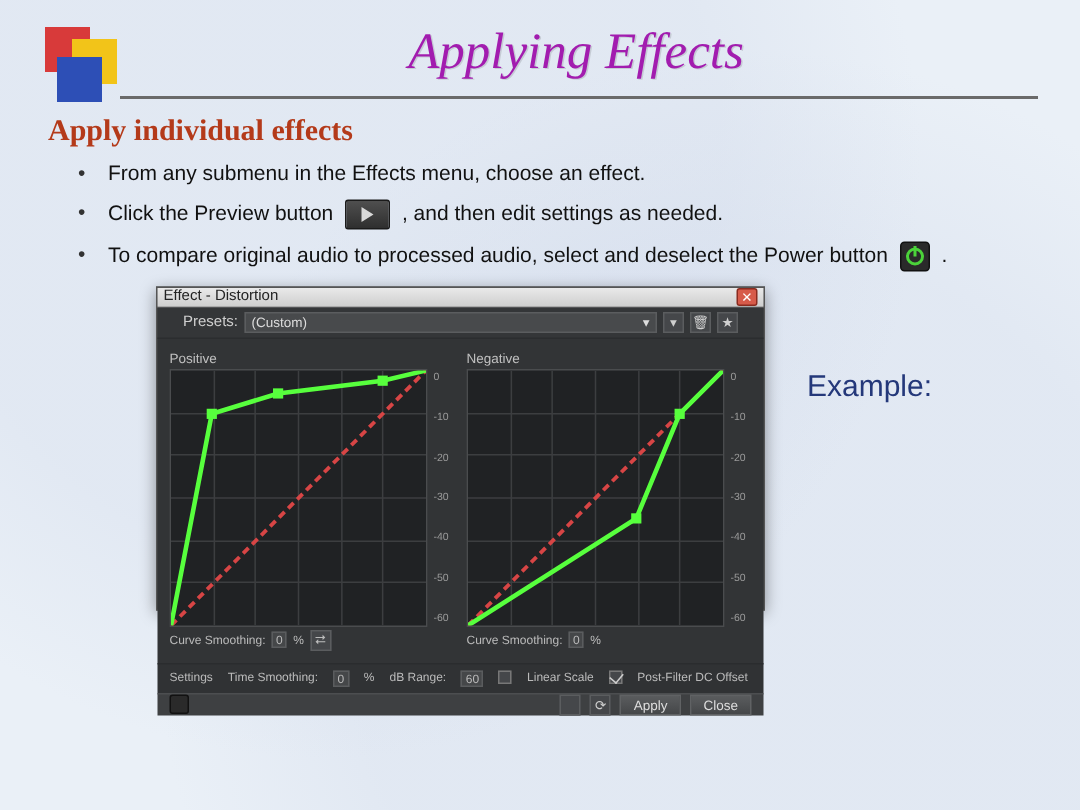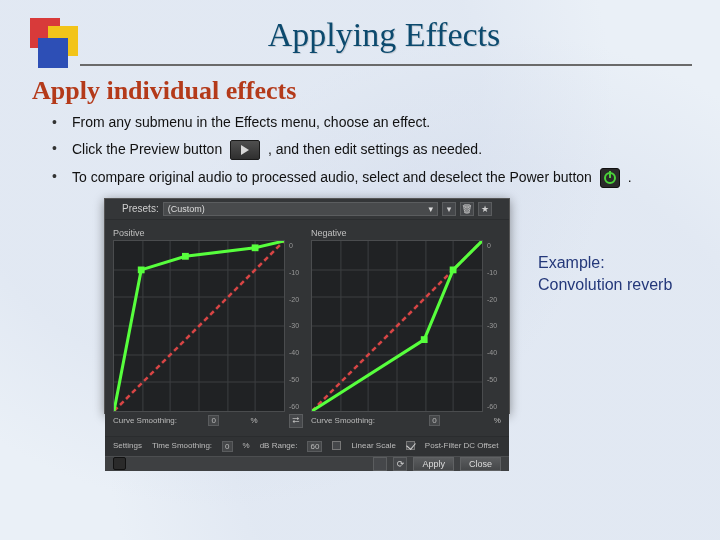--- a/index.html
+++ b/index.html
@@ -15,28 +15,29 @@
   }
   .deco-logo { position: absolute; top: 18px; left: 30px; width: 56px; height: 56px; }
   .deco-logo .sq { position: absolute; width: 30px; height: 30px; }
   .deco-logo .red { background: #d83a3a; left: 0; top: 0; }
   .deco-logo .yellow { background: #f2c419; left: 18px; top: 8px; }
   .deco-logo .blue { background: #2d4fb6; left: 8px; top: 20px; }
   .title-wrap { text-align: center; padding-left: 48px; padding-top: 2px; }
   .title {
     font-family: Georgia, "Times New Roman", serif;
     font-size: 34px;
-    color: #0c4a6e;
+    color: #a21caf;
     text-shadow: 1px 1px 0 rgba(0,0,0,.12);
+    font-style: italic;
   }
   .rule { border: none; border-top: 2px solid #6a6a6a; margin: 10px 0 10px 52px; }
   .content { margin-left: 4px; margin-top: 8px; }
   .subtitle {
     font-family: Georgia, "Times New Roman", serif;
-    font-size: 26px;
+    font-size: 20px;
     font-weight: bold;
     color: #b43a1a;
     margin-bottom: 8px;
   }
   ul.bullets { list-style: none; padding-left: 24px; }
   ul.bullets li {
     position: relative;
     font-size: 14px;
     line-height: 1.28;
     color: #111;
@@ -76,21 +77,21 @@
     position: relative;
   }
   .power-btn .ring::after {
     content: ""; position: absolute; left: 50%; top: -3px;
     width: 2px; height: 7px; background: #4bd33a;
     transform: translateX(-50%);
   }
 
   .lower { margin-top: 10px; display: flex; gap: 28px; padding-left: 72px; }
   .caption {
-    font-size: 16px;
+    font-size: 20px;
     color: #24387a;
     margin-top: 54px;
     line-height: 1.35;
   }
 
   
   .dialog {
     width: 406px; height: 216px;
     background: #3a3c3e;
     border: 1px solid #555;
@@ -120,21 +121,21 @@
     font-size: 9px; color: #ddd; padding: 0 4px; display: flex; align-items: center; justify-content: space-between; gap: 20px;
   }
   .dlg-iconbtn { width: 14px; height: 14px; background: #45474a; border: 1px solid #5b5d5f; display: inline-flex; align-items: center; justify-content: center; font-size: 9px; }
   .charts { flex: 1; display: flex; gap: 8px; padding: 8px; background: #323436; }
   .chart-pane { flex: 1; display: flex; flex-direction: column; }
   .chart-label { font-size: 9px; color: #c0c0c0; margin-bottom: 2px; }
   .chart-row { flex: 1; display: flex; gap: 4px; }
   .chart { flex: 1; background: #202224; border: 1px solid #4a4c4e; position: relative; }
   .chart svg { width: 100%; height: 100%; display: block; }
   .chart-side { width: 14px; display: flex; flex-direction: column; justify-content: space-between; font-size: 7px; color: #9a9a9a; text-align: left; padding: 2px 0; }
-  .chart-bottom { height: 14px; display: flex; align-items: center; justify-content: space-between; gap: 4px; font-size: 8px; color: #bbb; margin-top: 2px; }
+  .chart-bottom { height: 14px; display: flex; align-items: center; justify-content: flex-start; gap: 4px; font-size: 8px; color: #bbb; margin-top: 2px; }
   .mini-input { background: #454749; border: 1px solid #5a5c5e; padding: 0 2px; }
   .dlg-settings {
     padding: 4px 8px; background: #303234; border-top: 1px solid #2a2c2e;
     display: flex; align-items: flex-start; gap: 10px; font-size: 8px; color: #bbb;
   }
   .dlg-footer {
     height: 22px; background: #3e4042; border-top: 1px solid #4c4e50;
     display: flex; align-items: center; justify-content: flex-end; gap: 6px;
     padding: 0 8px;
   }
@@ -182,20 +183,24 @@
       <span class="inline-icon power-btn">
           <span class="ring"></span>
         </span>
       <span>.</span>
     </li>
   </ul>
 
   <div class="lower">
 
     <div class="dialog">
+      <div class="dlg-titlebar">
+        <span>Effect - Distortion</span>
+        <span class="dlg-close">✕</span>
+      </div>
       <div class="dlg-row">
         <span>Presets:</span>
         <span class="dlg-select">
           <span>(Custom)</span>
           <span>▾</span>
         </span>
         <span class="dlg-iconbtn">▾</span>
         <span class="dlg-iconbtn">🗑</span>
         <span class="dlg-iconbtn">★</span>
       </div>
@@ -303,16 +308,15 @@
           
         </span>
         <span class="dlg-iconbtn">⟳</span>
         <span class="dlg-btn">Apply</span>
         <span class="dlg-btn">Close</span>
       </div>
     </div>
 
     <div class="caption">
       <div>Example:</div>
-      <div>Convolution reverb</div>
     </div>
   </div>
 </div>
 
 </body></html>

